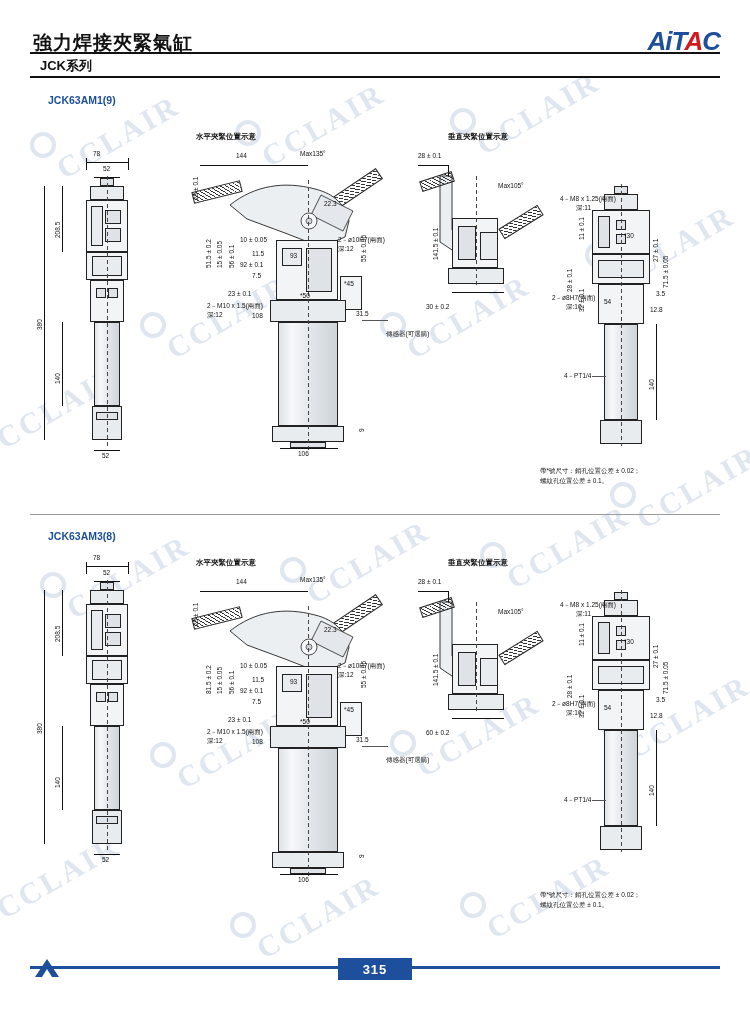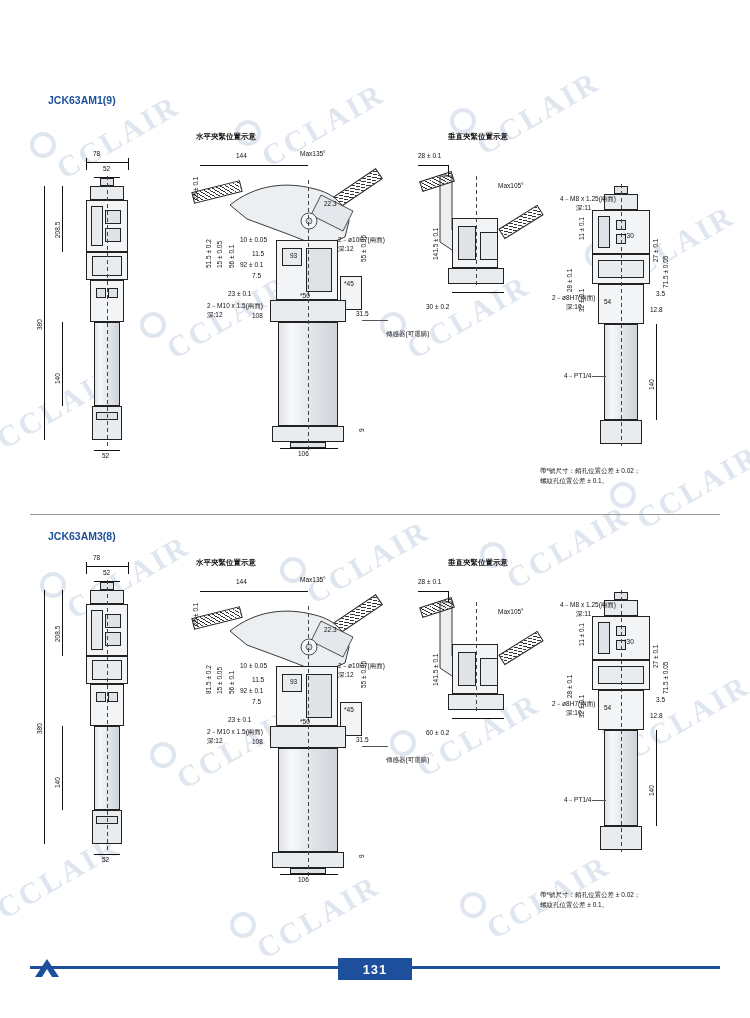--- a/index.html
+++ b/index.html
@@ -126,20 +126,29 @@
   <div class="wm" style="left:410px; top:718px;">CCLAIR</div>
   <div class="wm-ring" style="left:390px; top:730px;"></div>
   <div class="wm" style="left:620px; top:700px;">CCLAIR</div>
   <div class="wm-ring" style="left:600px; top:712px;"></div>
   <div class="wm" style="left:-10px; top:860px;">CCLAIR</div>
   <div class="wm" style="left:250px; top:900px;">CCLAIR</div>
   <div class="wm-ring" style="left:230px; top:912px;"></div>
   <div class="wm" style="left:480px; top:880px;">CCLAIR</div>
   <div class="wm-ring" style="left:460px; top:892px;"></div>
 
+  <div class="hdr">
+    <div class="hdr-rule"></div>
+    <div class="hdr-rule2"></div>
+    <div class="hdr-title">強力焊接夾緊氣缸</div>
+    <div class="hdr-sub">JCK系列</div>
+    <div class="logo">
+      <span>AiT</span><span class="red">A</span><span>C</span>
+    </div>
+  </div>
 
   <div class="sect-label" style="left:48px; top:94px;">JCK63AM1(9)</div>
 
   <div>
 
     <div class="dim" style="left:93px; top:150px;">78</div>
     <div class="ln hl" style="left:86px; top:162px; width:42px;"></div>
     <div class="ln vl" style="left:86px; top:158px; height:12px;"></div>
     <div class="ln vl" style="left:128px; top:158px; height:12px;"></div>
 
@@ -440,19 +449,19 @@
     <div class="dim" style="left:648px; top:796px; transform:rotate(-90deg); transform-origin:0 0;">140</div>
     <div class="ln vl" style="left:656px; top:730px; height:96px;"></div>
   </div>
 
   <div class="note" style="left:540px; top:890px;">
     <span style="white-space:pre-line;">帶*號尺寸：銷孔位置公差 ± 0.02；
 螺紋孔位置公差 ± 0.1。</span>
   </div>
 
   <div class="footer-bar"></div>
-  <div class="footer-badge">131</div>
+  <div class="footer-badge">315</div>
   <svg class="footer-logo" viewBox="0 0 40 22">
     <path d="M2,20 L14,2 L26,20 Z" fill="#1d4f9c"></path>
     <path d="M9,20 L14,12 L19,20 Z" fill="#ffffff"></path>
   </svg>
 
 </div>
 
 </body></html>

